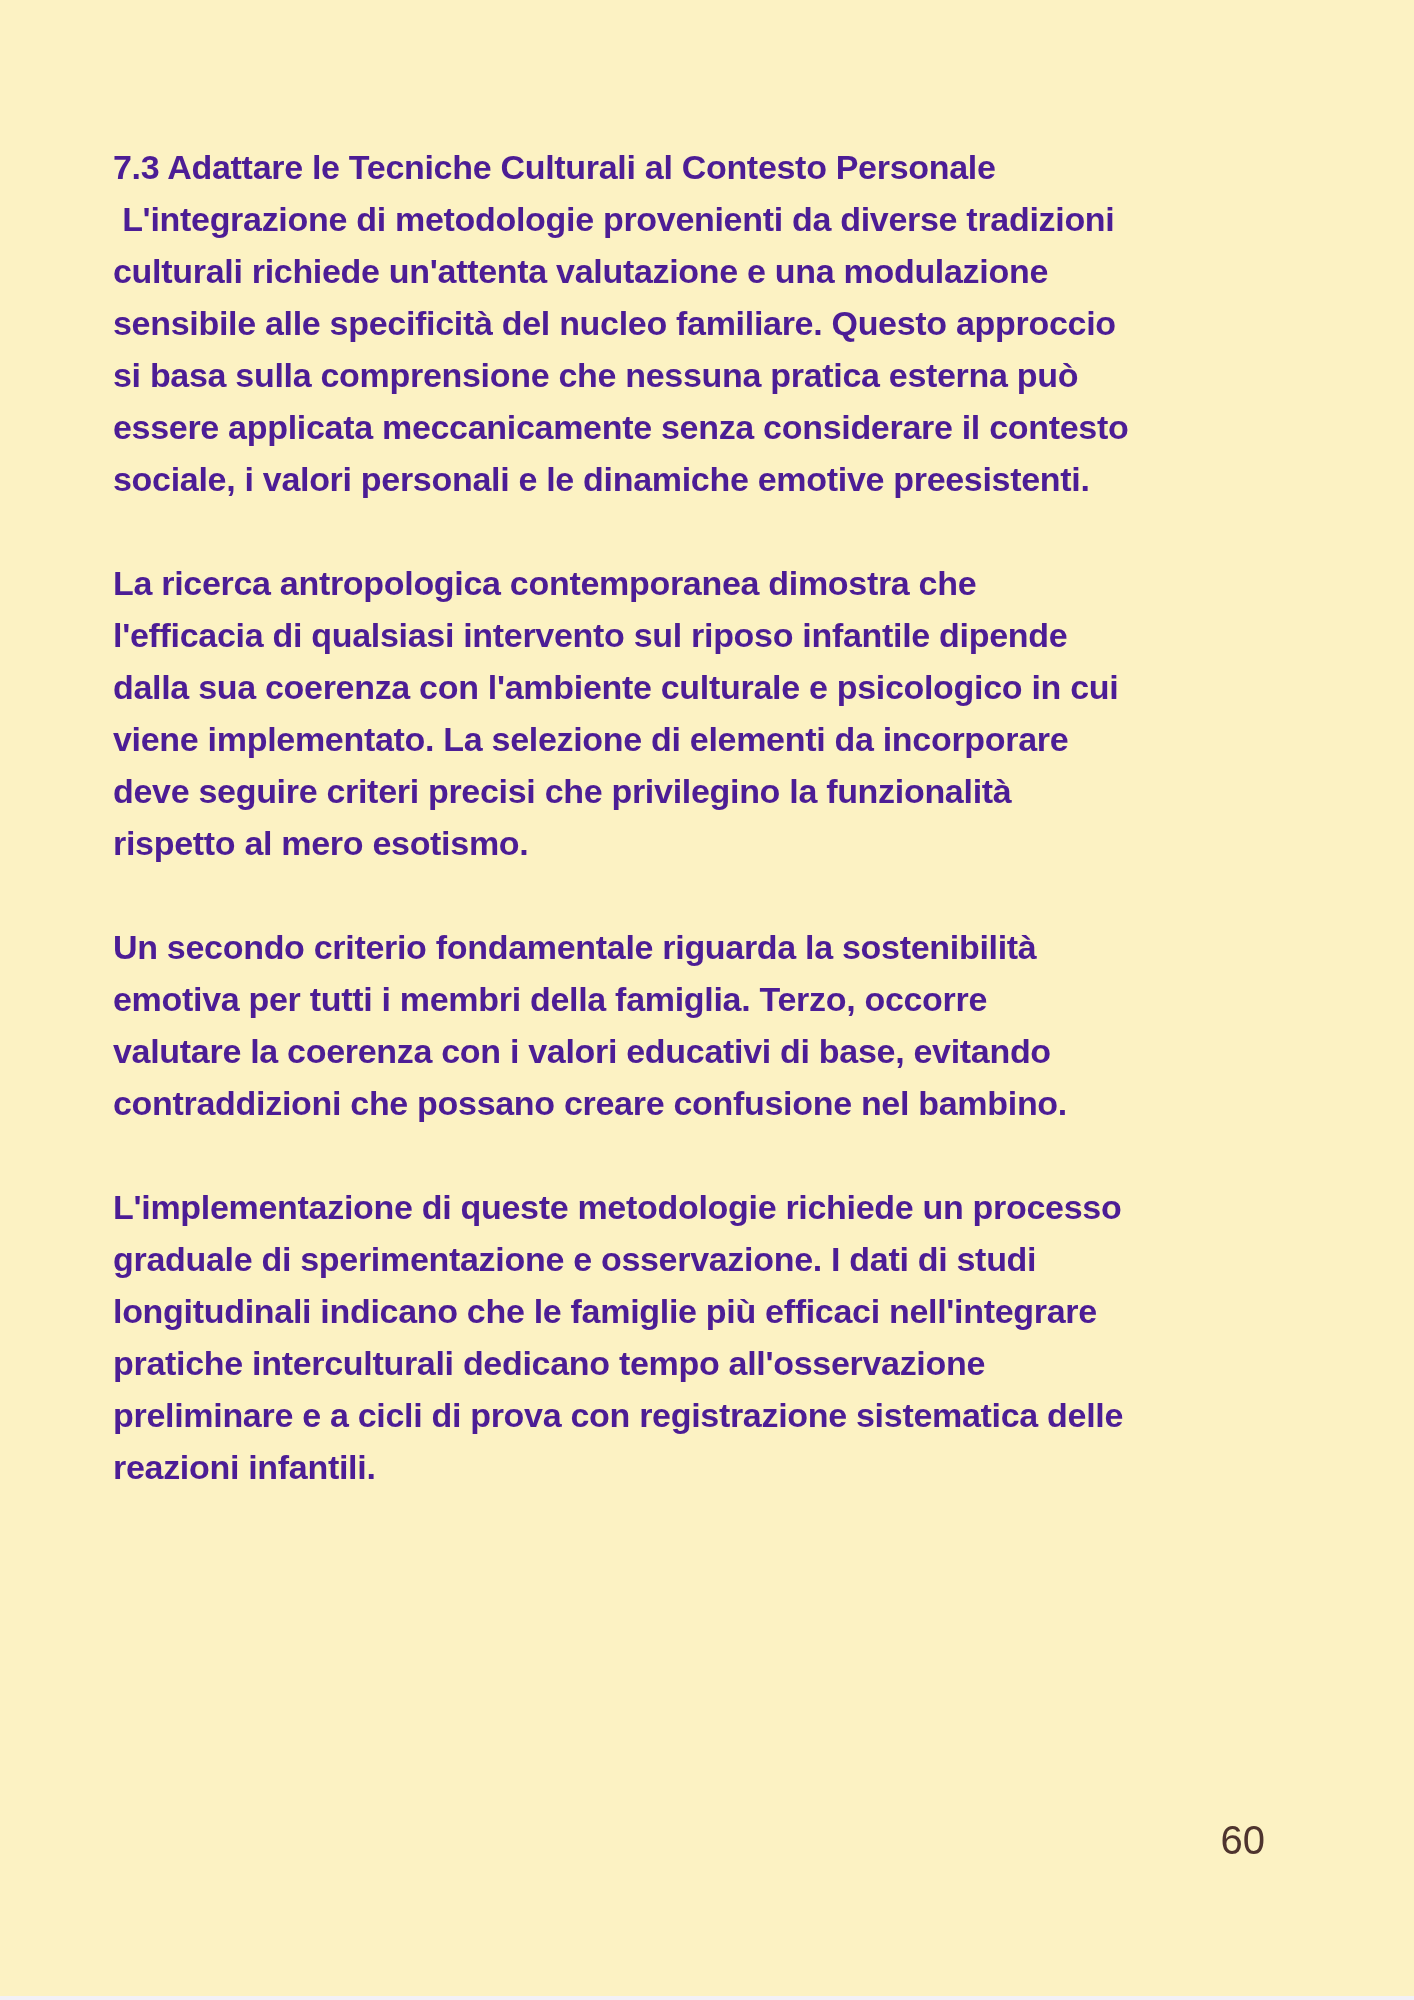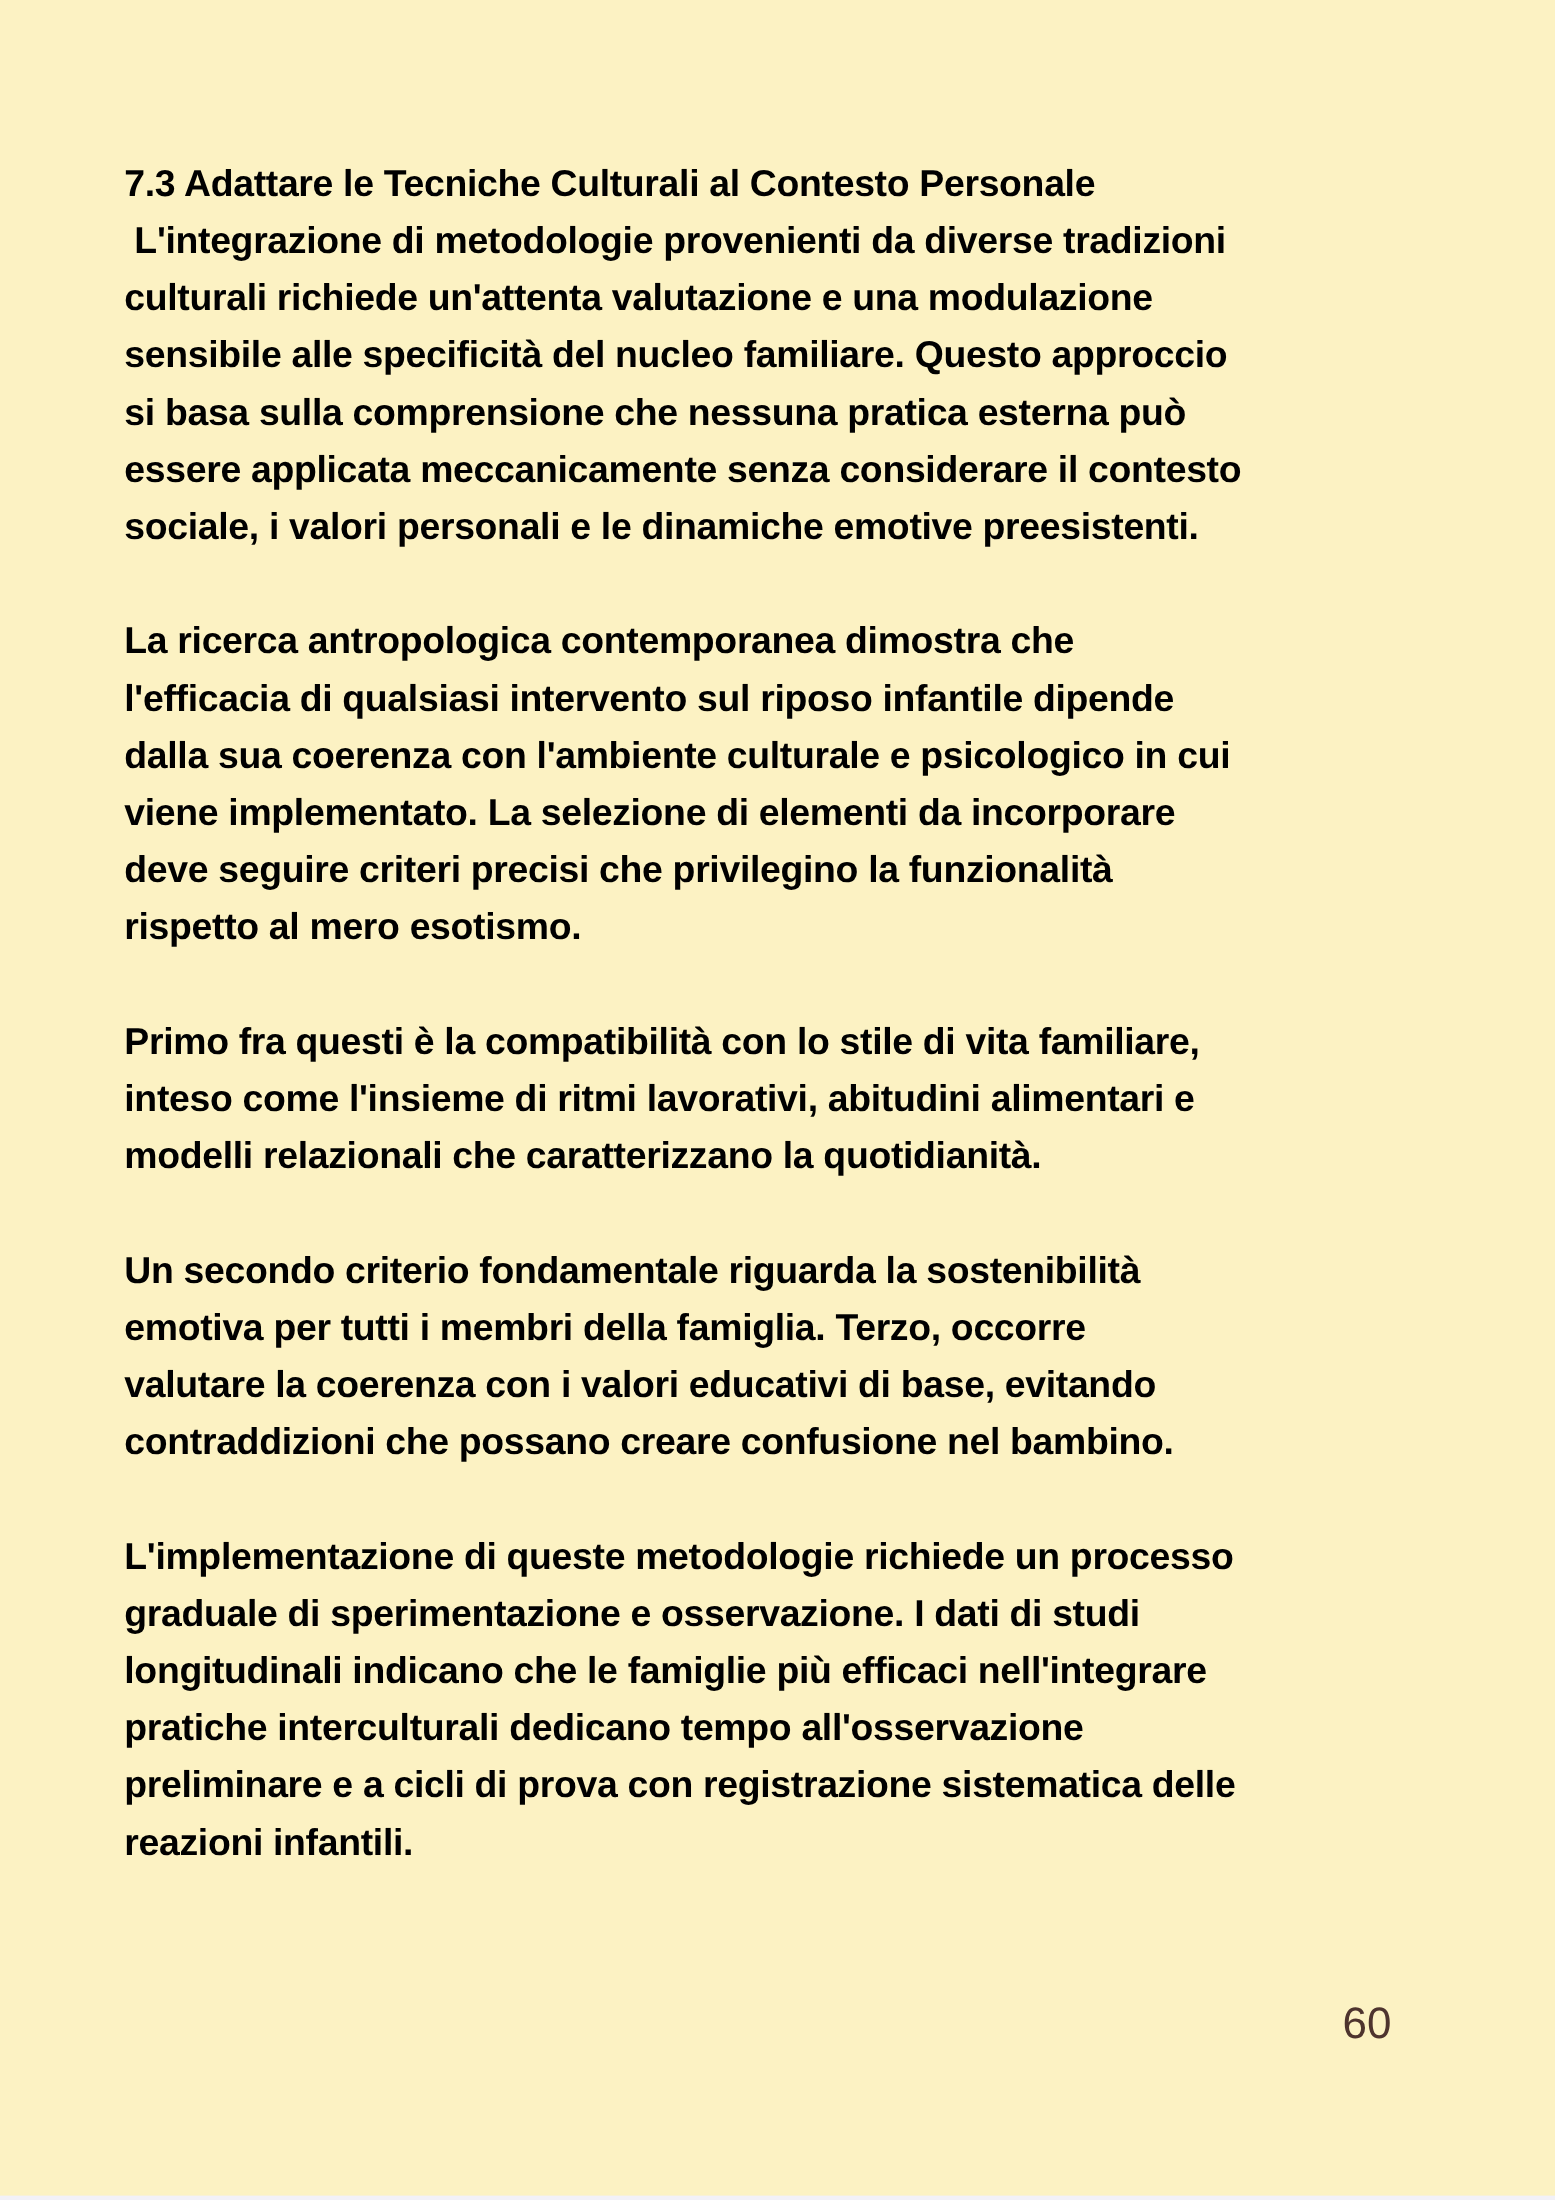--- a/index.html
+++ b/index.html
@@ -16,21 +16,21 @@
   }
   .page {
     position: absolute;
     inset: 0;
   }
   .text-block {
     position: absolute;
     left: 113px;
     top: 141px;
     width: 1245px;
-    color: #000000;
+    color: #4c1d95;
   }
   .section-heading {
     font-size: 34px;
     line-height: 52px;
     font-weight: 700;
     margin: 0;
     letter-spacing: -0.3px;
     white-space: pre-wrap;
   }
   .body-paragraph {
@@ -74,23 +74,20 @@
 essere applicata meccanicamente senza considerare il contesto
 sociale, i valori personali e le dinamiche emotive preesistenti.</p>
 
     <p class="body-paragraph">La ricerca antropologica contemporanea dimostra che
 l'efficacia di qualsiasi intervento sul riposo infantile dipende
 dalla sua coerenza con l'ambiente culturale e psicologico in cui
 viene implementato. La selezione di elementi da incorporare
 deve seguire criteri precisi che privilegino la funzionalità
 rispetto al mero esotismo.</p>
 
-    <p class="body-paragraph">Primo fra questi è la compatibilità con lo stile di vita familiare,
-inteso come l'insieme di ritmi lavorativi, abitudini alimentari e
-modelli relazionali che caratterizzano la quotidianità.</p>
 
     <p class="body-paragraph">Un secondo criterio fondamentale riguarda la sostenibilità
 emotiva per tutti i membri della famiglia. Terzo, occorre
 valutare la coerenza con i valori educativi di base, evitando
 contraddizioni che possano creare confusione nel bambino.</p>
 
     <p class="body-paragraph">L'implementazione di queste metodologie richiede un processo
 graduale di sperimentazione e osservazione. I dati di studi
 longitudinali indicano che le famiglie più efficaci nell'integrare
 pratiche interculturali dedicano tempo all'osservazione

